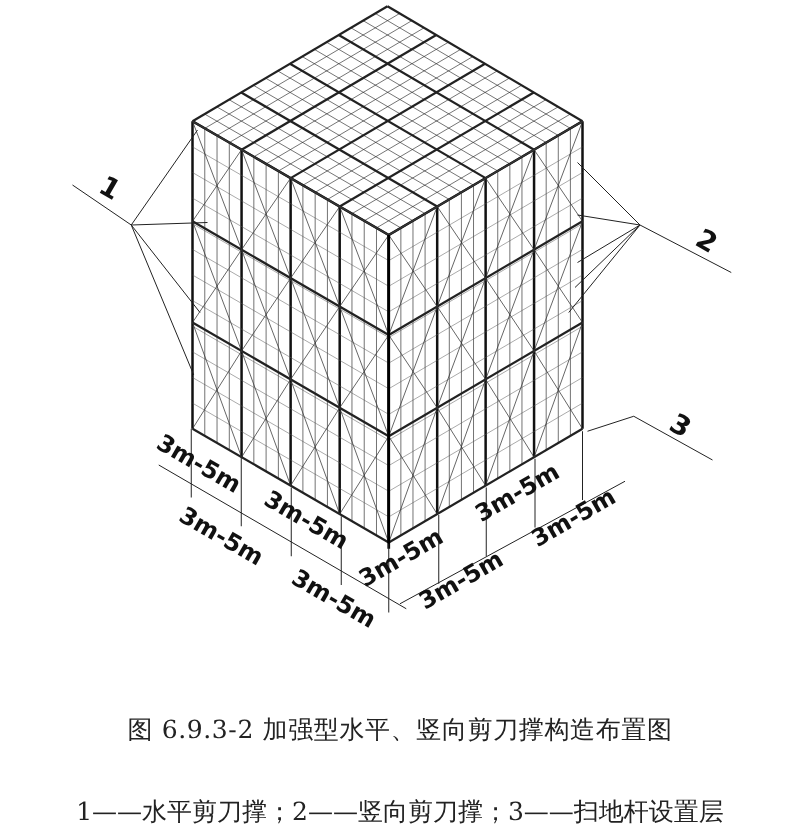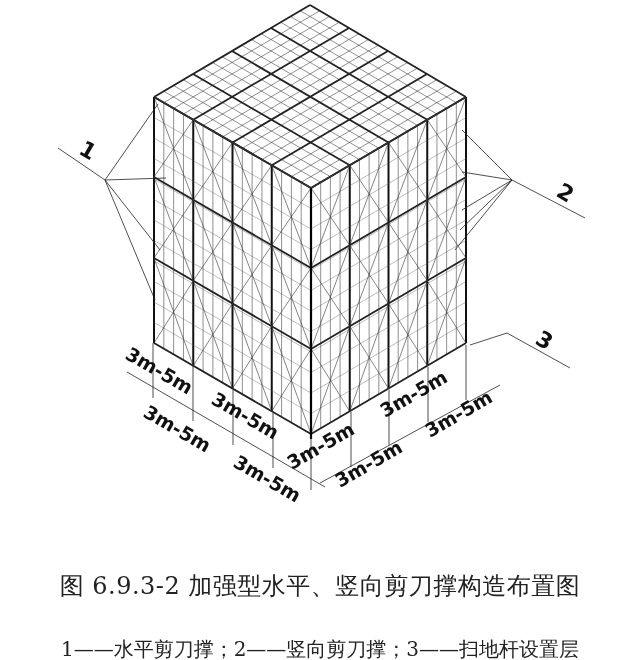--- a/index.html
+++ b/index.html
@@ -1,19 +1,19 @@
 <!DOCTYPE html>
 <html><head>
 <meta charset="utf-8">
 <style>
   html,body{margin:0;padding:0;background:#fff;}
   body{width:640px;height:660px;position:relative;overflow:hidden;font-family:"DejaVu Serif",serif;}
   #diagram{position:absolute;left:0;top:0;width:640px;height:540px;}
   .caption{position:absolute;left:0;width:640px;text-align:center;color:#222;}
-  #title{top:570px;font-size:24px;letter-spacing:0.5px;}
+  #title{top:570px;font-size:20px;letter-spacing:0.5px;}
   #legend{top:636px;font-size:20px;}
   .lbl{font-family:"DejaVu Sans",sans-serif;font-weight:bold;fill:#111;}
 </style>
 </head>
 <body>
 
 <svg id="diagram" viewBox="0 0 640 540" xmlns="http://www.w3.org/2000/svg">
   <g id="geom" stroke="#222" fill="none">
       <line x1="154" y1="97" x2="311" y2="188" stroke-width="1.8"></line>
       <line x1="154" y1="97" x2="310" y2="5" stroke-width="1.8"></line>

